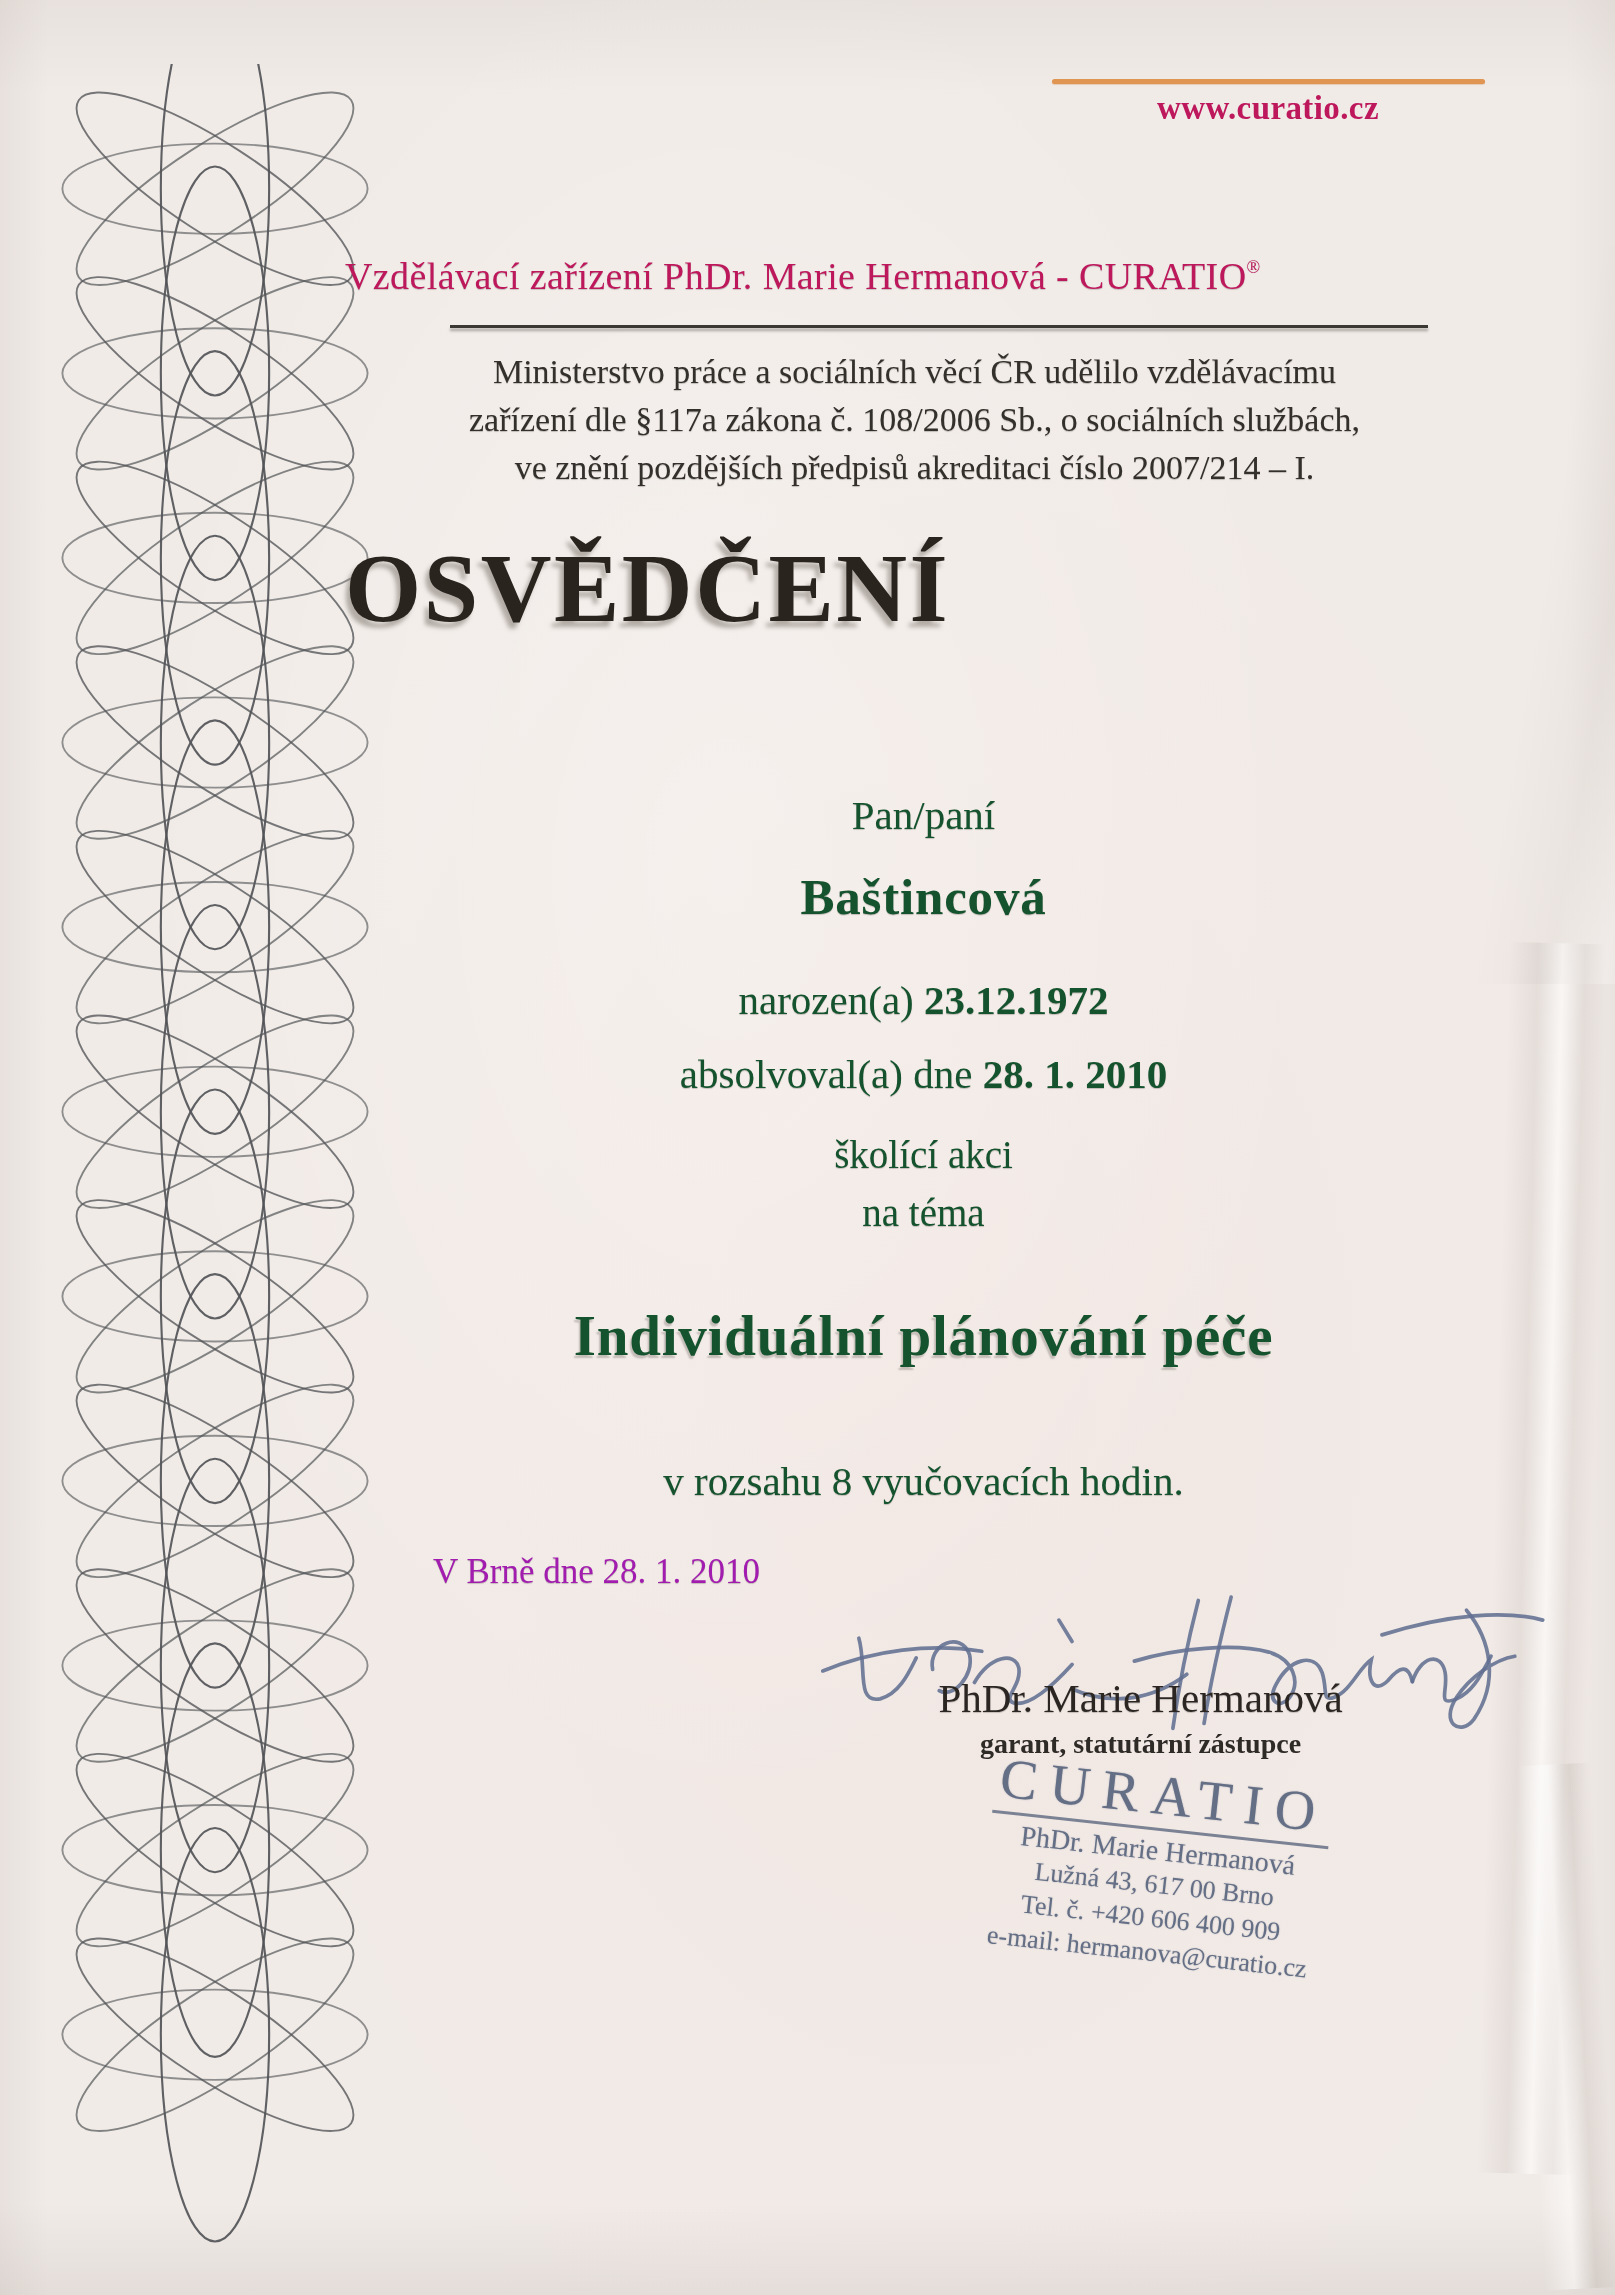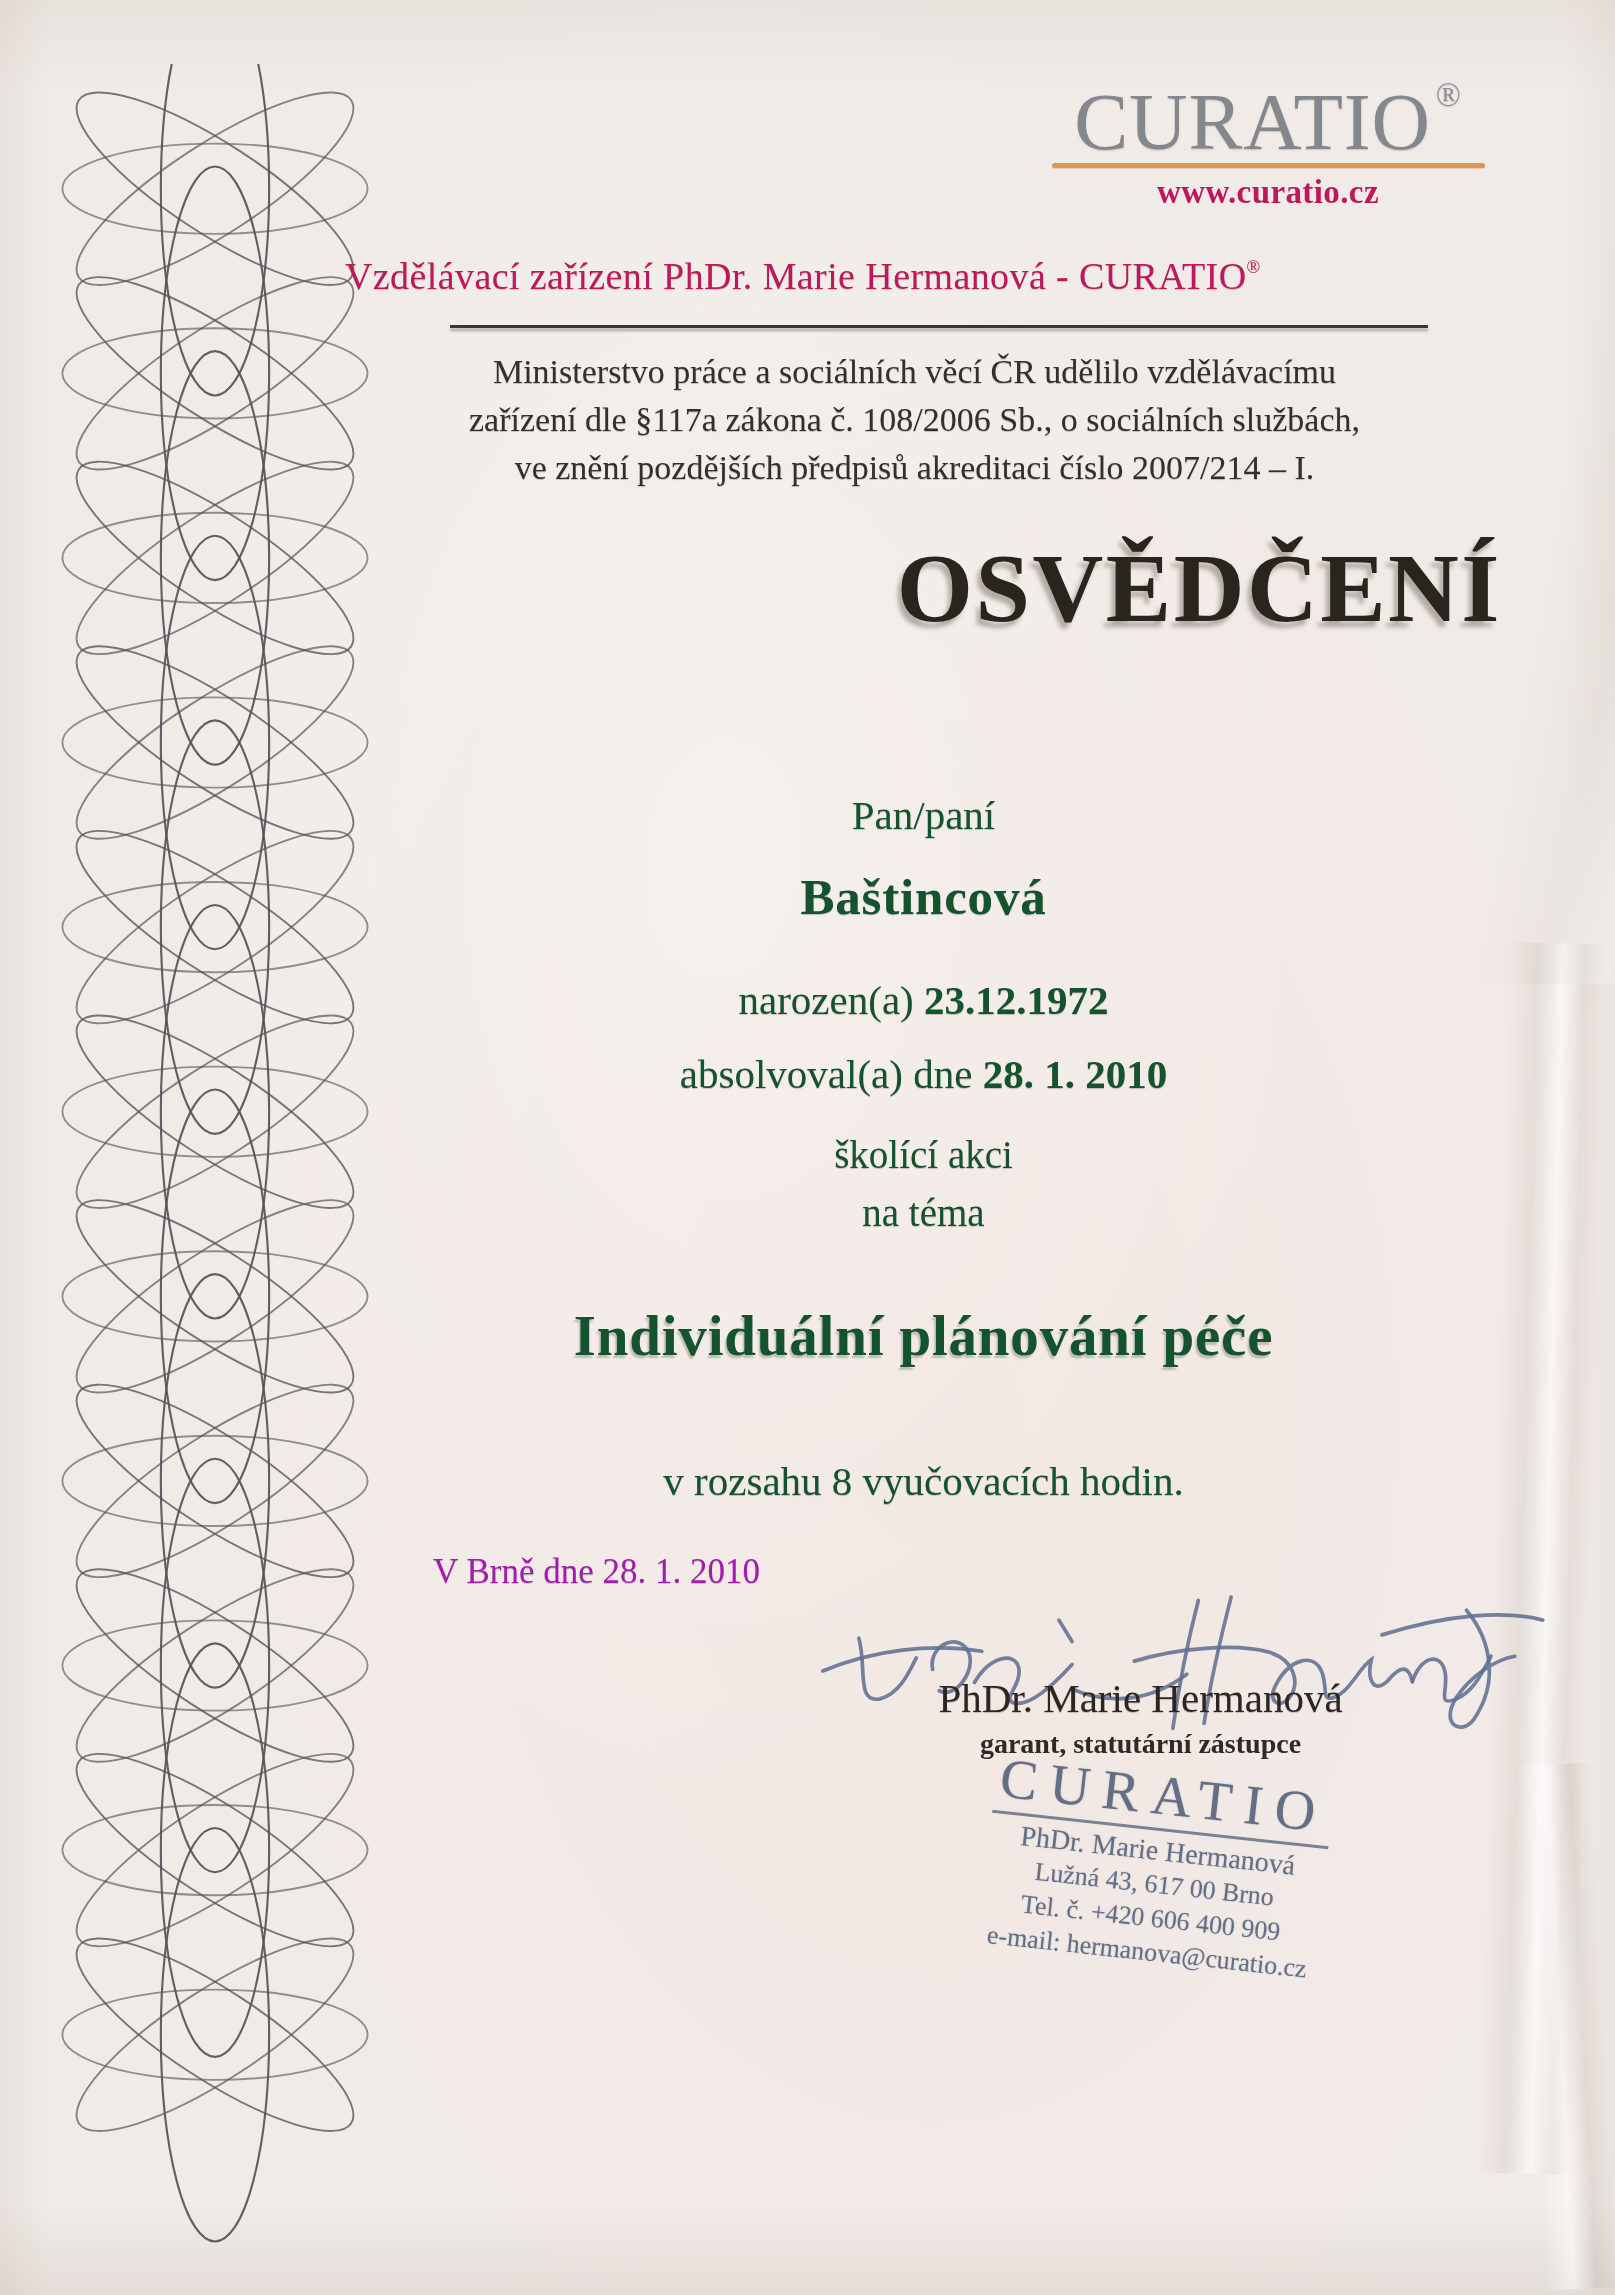--- a/index.html
+++ b/index.html
@@ -56,21 +56,21 @@
     position:absolute;left:450px;top:325px;width:978px;height:3.3px;background:#3b3834;
     box-shadow:0 3.3px 2.5px rgba(100,94,88,0.45);
   }
   .ministry{
     position:absolute;left:336px;top:348px;width:1157px;text-align:center;
     font-size:34px;line-height:48px;color:#33302c;
     text-shadow:0 0.8px 0.8px rgba(80,74,68,0.30);
   }
   
   .cert-title{
-    position:absolute;left:345px;top:532px;width:1157px;text-align:right;
+    position:absolute;left:345px;top:532px;width:1157px;text-align:left;
     font-size:98px;font-weight:700;letter-spacing:2.5px;color:#29241e;
     text-shadow:-4.1px 5.7px 4.1px rgba(125,118,110,0.55);
   }
   .line{position:absolute;left:345px;width:1157px;text-align:center;color:#14532d;
     text-shadow:0 0.8px 0.8px rgba(75,70,64,0.28);}
   .salutation{top:791px;font-size:41px;}
   .recipient{top:868px;font-size:51px;font-weight:700;letter-spacing:0.8px;}
   .born{top:976px;font-size:41px;}
   .completed{top:1050px;font-size:41px;}
   .evt1{top:1132px;font-size:39px;}
@@ -125,21 +125,20 @@
   <use href="#rosette" transform="translate(240,1052)"></use>
   <use href="#rosette" transform="translate(240,1277)"></use>
   <use href="#rosette" transform="translate(240,1502)"></use>
   <use href="#rosette" transform="translate(240,1727)"></use>
   <use href="#rosette" transform="translate(240,1952)"></use>
   <use href="#rosette" transform="translate(240,2177)"></use>
   <use href="#rosette" transform="translate(240,2402)"></use>
 </svg>
 
 <div class="logo-block">
-  <div class="logo-text"><span>CURATIO</span><sup>®</sup></div>
   <div class="logo-rule"></div>
   <div class="logo-url">www.curatio.cz</div>
 </div>
 
 <div class="issuer-title"><span>Vzdělávací zařízení PhDr. Marie Hermanová - CURATIO</span><sup>®</sup></div>
 <div class="issuer-rule"></div>
 
 <div class="ministry">
   <div>Ministerstvo práce a sociálních věcí ČR udělilo vzdělávacímu</div>
   <div>zařízení dle §117a zákona č. 108/2006 Sb., o sociálních službách,</div>

